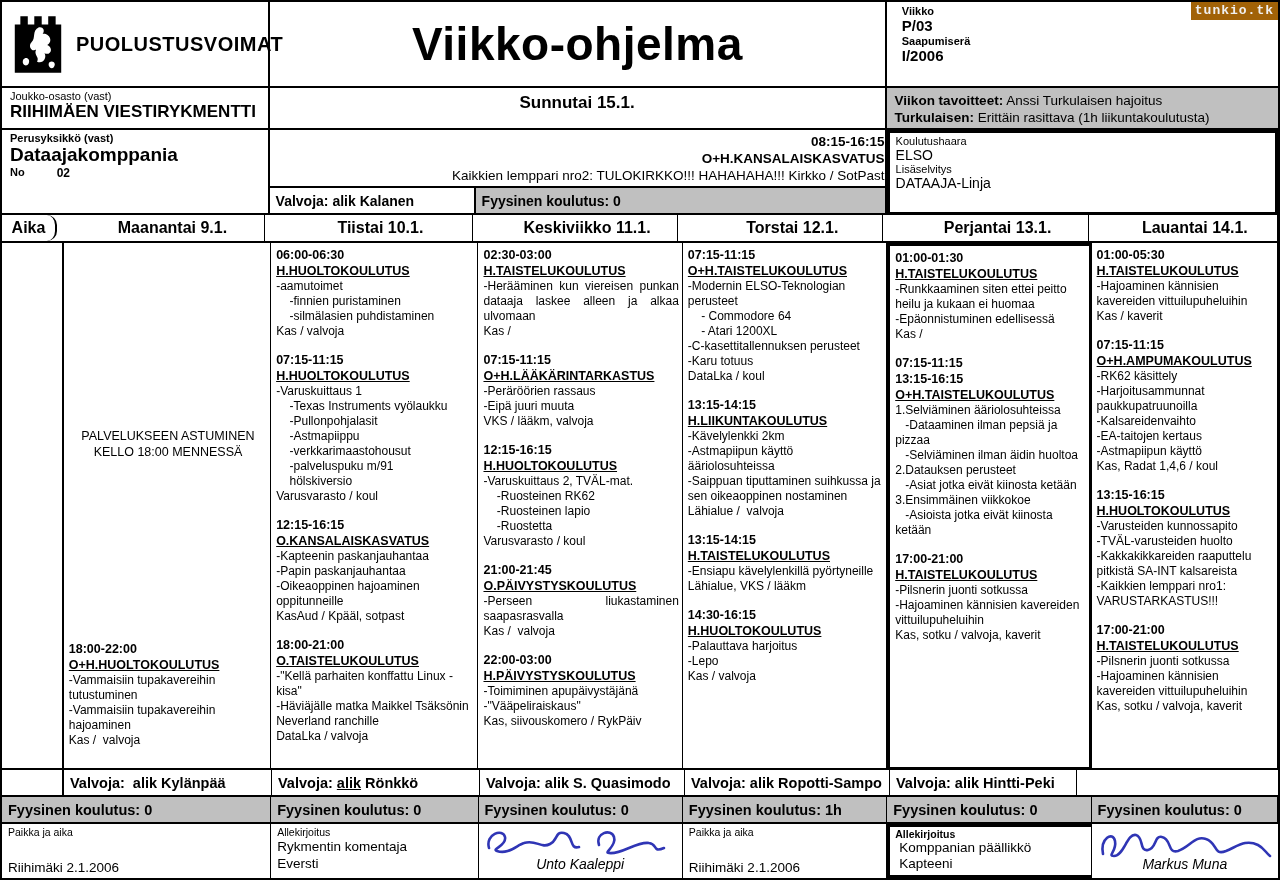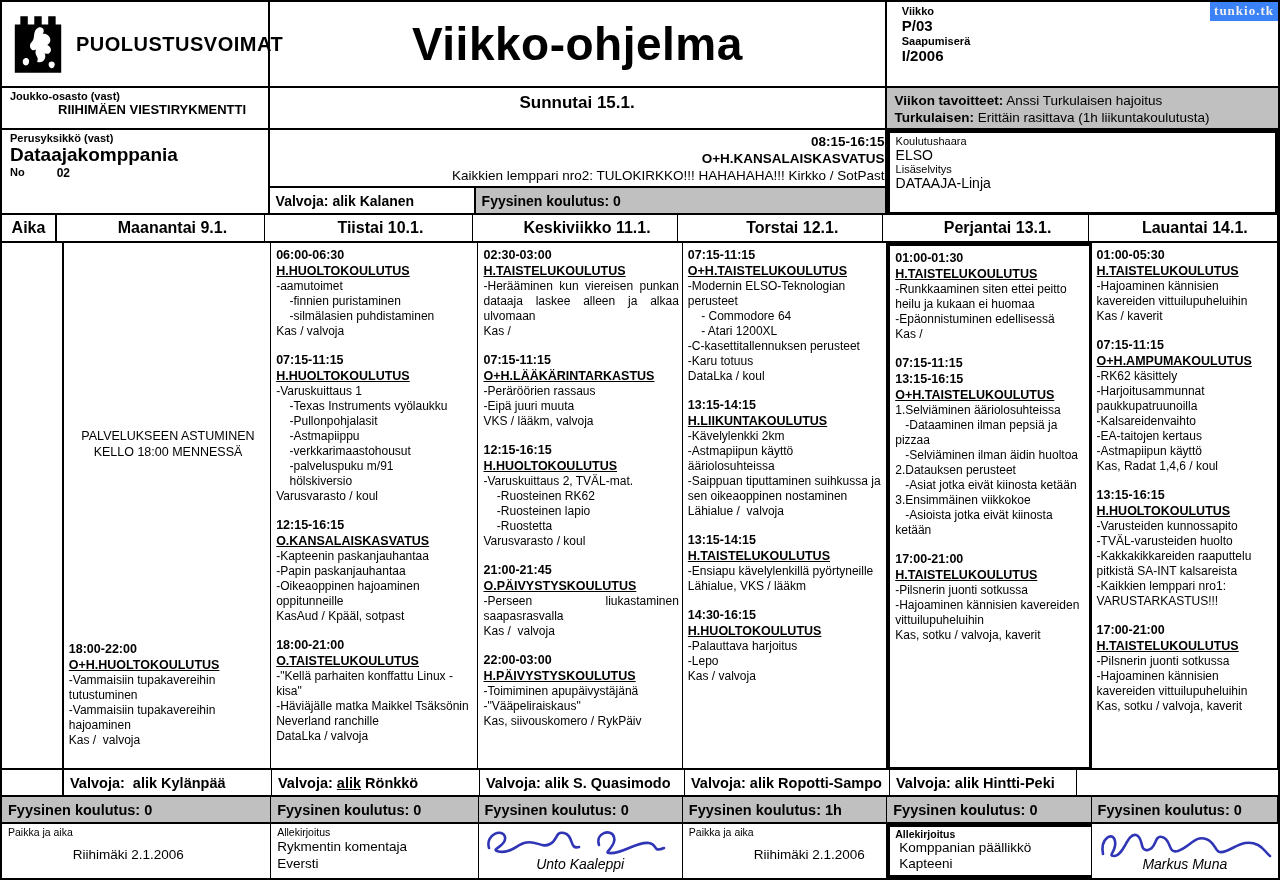--- a/index.html
+++ b/index.html
@@ -18,22 +18,22 @@
   .org-cell { width:268px; display:flex; align-items:center; gap:12px; padding-left:10px; }
   .org-name { font-size:20px; font-weight:bold; letter-spacing:0.5px; }
   .title-cell { width:618px; display:flex; align-items:center; justify-content:center; }
   .doc-title { font-size:46px; font-weight:bold; letter-spacing:0.5px; }
   .weekinfo-cell { width:392px; padding:3px 0 0 15px; }
   .sl { font-size:11px; font-weight:bold; }
   .bv { font-size:15px; font-weight:bold; margin-bottom:1px; }
 
   .r2 { height:42px; }
   .unit-cell { width:268px; padding:2px 0 0 8px; }
-  .unit-label { font-size:11px; font-weight:bold; }
-  .unit-value { font-size:13px; font-weight:bold;margin-left:48px; }
+  .unit-label { font-size:11px; font-weight:normal; }
+  .unit-value { font-size:17px; font-weight:bold; }
   .sunday-cell { width:618px; display:flex; align-items:flex-start; justify-content:center; padding-top:5px; font-size:17px; font-weight:bold; }
   .goals-cell { width:392px; background:#c0c0c0; padding:4px 0 0 8px; font-size:13.5px; line-height:17px; }
   .goals-cell b { font-weight:bold; }
 
   .r3 { height:85px; }
   .subunit-cell { width:268px; border-right:2px solid #000; border-bottom:2px solid #000; padding:2px 0 0 8px; }
   .subunit-value { font-size:19px; font-weight:bold; }
   .no-row { display:flex; font-weight:bold; }
   .no-label { font-size:11px; }
   .no-value { font-size:12px; margin-left:32px; }
@@ -42,21 +42,21 @@
   .sunday-event .bold { font-weight:bold; }
   .strip { height:27px; display:flex; border-top:2px solid #000; }
   .strip-valvoja { width:206px; border-right:2px solid #000; font-weight:bold; font-size:14px; padding-left:6px; display:flex; align-items:center; }
   .strip-fyysinen { flex:1; background:#c0c0c0; font-weight:bold; font-size:14px; padding-left:6px; display:flex; align-items:center; }
   .branch-cell { width:392px; border:3px solid #000; border-bottom-width:3px; padding:2px 0 0 6px; }
   .branch-cell .sl { font-weight:normal; font-size:11px; }
   .branch-cell .mv { font-size:14px; }
 
   
   .r4 { height:28px; border-bottom:2px solid #000; }
-  .aika-h { width:62px; border-right:2px solid #000; text-align:center; font-weight:bold; font-size:16px; line-height:26px; }
+  .aika-h { width:62px; border-right:2px solid #000; text-align:center; font-weight:bold; font-size:16px; line-height:26px;border-radius:10px; }
   .dayh { border-right:1px solid #000; text-align:center; font-weight:bold; font-size:16px; line-height:26px;margin-left:24px; }
   .r5 { height:527px; border-bottom:2px solid #000; }
   .aika-b { width:62px; border-right:2px solid #000; }
   .dayb { border-right:1px solid #000; height:527px; overflow:hidden; padding:4px 3px 0 5px; display:flex; flex-direction:column; }
   .dayb.thick { border:3px solid #000; height:527px; margin-top:-0px; }
   .note { flex:1; display:flex; align-items:center; justify-content:center; text-align:center; font-size:12.5px; line-height:16px; padding:0 8px; }
   .notespacer { height:22px; }
   .event + .event { margin-top:13px; }
   .etime { font-size:12.5px; font-weight:bold; line-height:16px; }
   .etitle { font-size:12.5px; font-weight:bold; text-decoration:underline; line-height:16px; }
@@ -65,39 +65,39 @@
 
   .r6 { height:27px; border-bottom:2px solid #000; }
   .aika-v { width:62px; border-right:2px solid #000; }
   .valv { border-right:1px solid #000; font-weight:bold; font-size:14.5px; display:flex; align-items:center; padding-left:6px; white-space:pre; }
   .r7 { height:27px; border-bottom:2px solid #000; }
   .fyys { border-right:1px solid #000; background:#c0c0c0; font-weight:bold; font-size:14.5px; display:flex; align-items:center; padding-left:6px; }
 
   
   .r8 { height:54px; }
   .r8 .cell { border-right:1px solid #000; }
-  .place-cell { width:270px; display:flex; flex-direction:row; padding:2px 0 16px 6px; }
+  .place-cell { width:270px; display:flex; flex-direction:column; padding:2px 0 3px 6px; }
   .place-cell .flab { font-size:10.5px; }
   .place-cell .fval { margin-top:auto; font-size:13.5px; }
   .sign-cell { width:208px; padding:2px 0 0 6px; }
   .sign-cell .flab { font-size:10.5px; }
   .sign-cell .fline { font-size:13.5px; line-height:17px; }
   .sig-cell { width:205px; overflow:hidden;font-style:italic; }
   .sig-cell svg { display:block; margin:2px auto 0; }
   .sig-name { text-align:center; font-size:14px; margin-top:-6px; }
   .place-cell2 { width:205px; }
   .sign-cell2 { width:205px; border:3px solid #000; padding:1px 0 0 5px; }
   .sign-cell2 .flab { font-size:10.5px; font-weight:bold; }
   .sign-cell2 .fline { font-size:13.5px; line-height:16px; padding-left:4px; }
   .sig-cell2 { width:187px; border-right:none !important; overflow:hidden; }
 
   .watermark {
     position:absolute; top:0; right:0; z-index:9;
-    background:#3b82f6; color:#f0f0f0;
-    font-family:Liberation Serif, serif;
+    background:#a16207; color:#f0f0f0;
+    font-family:Liberation Mono, monospace;
     font-size:13px; font-weight:bold; padding:1px 4px 2px 4px; letter-spacing:1px;
   }
   .logo { flex:0 0 auto; }
 </style>
 </head>
 <body>
 
 <div class="page">
 
   <div class="watermark">tunkio.tk</div>

